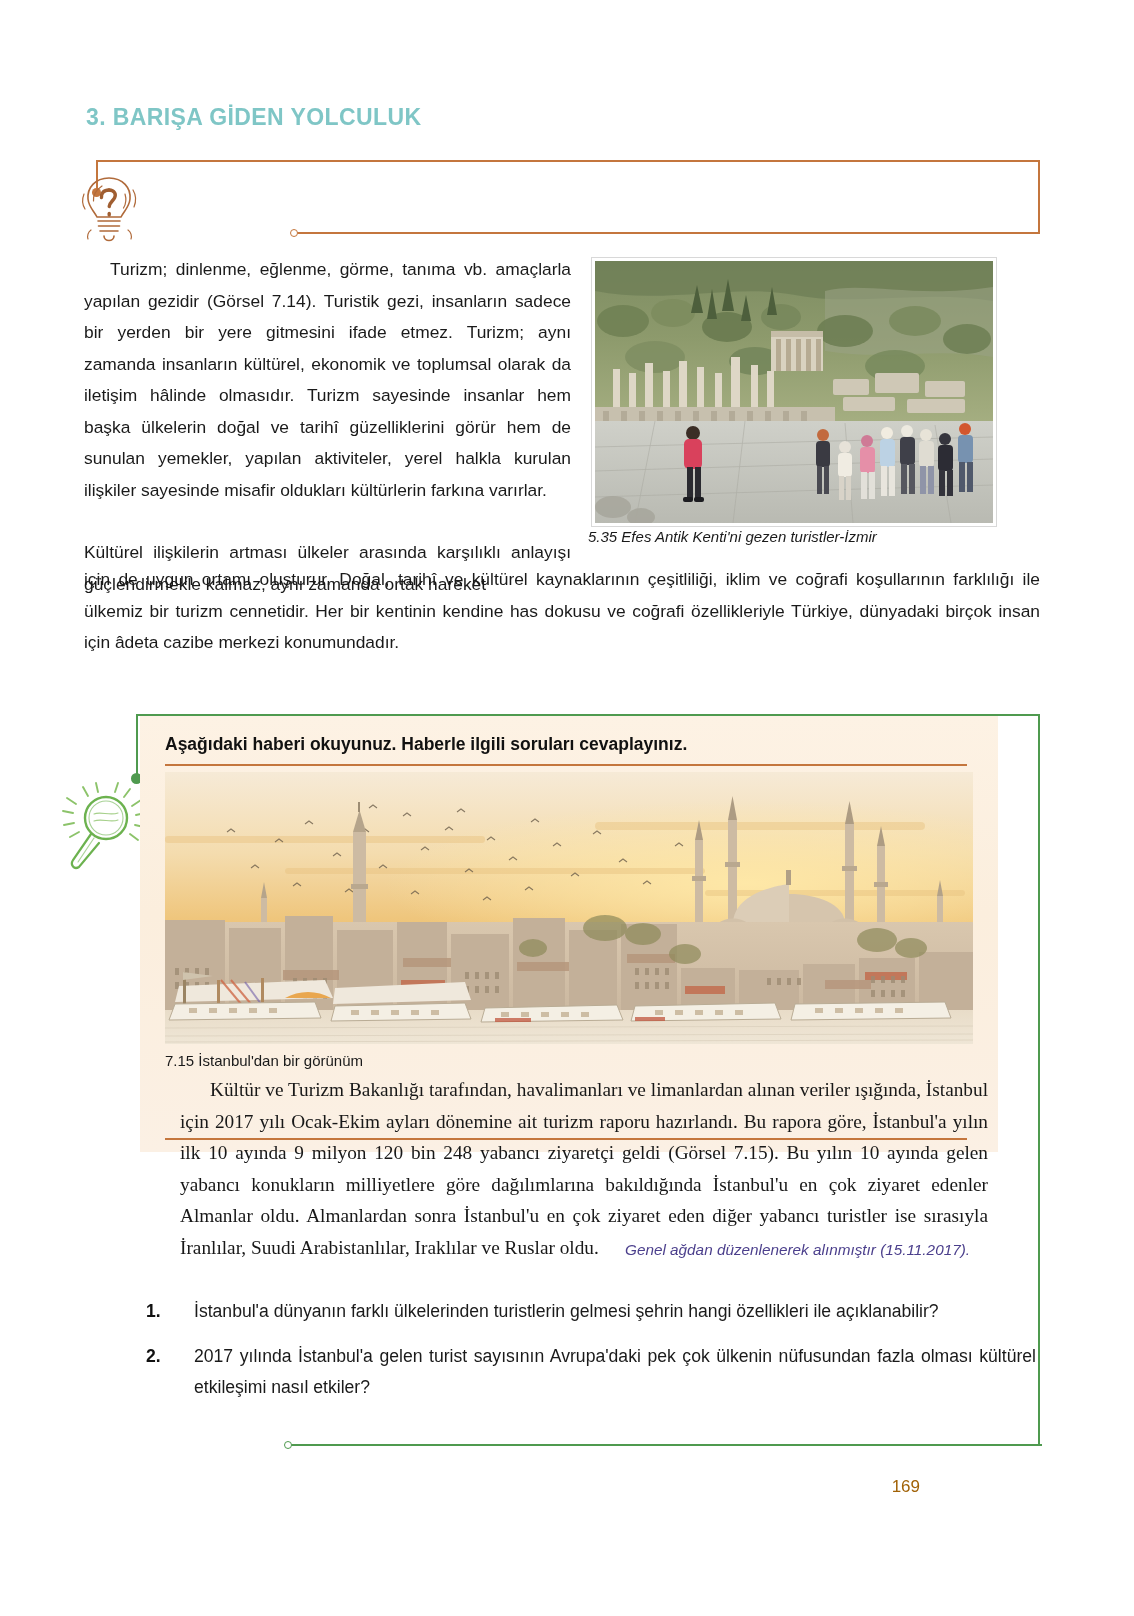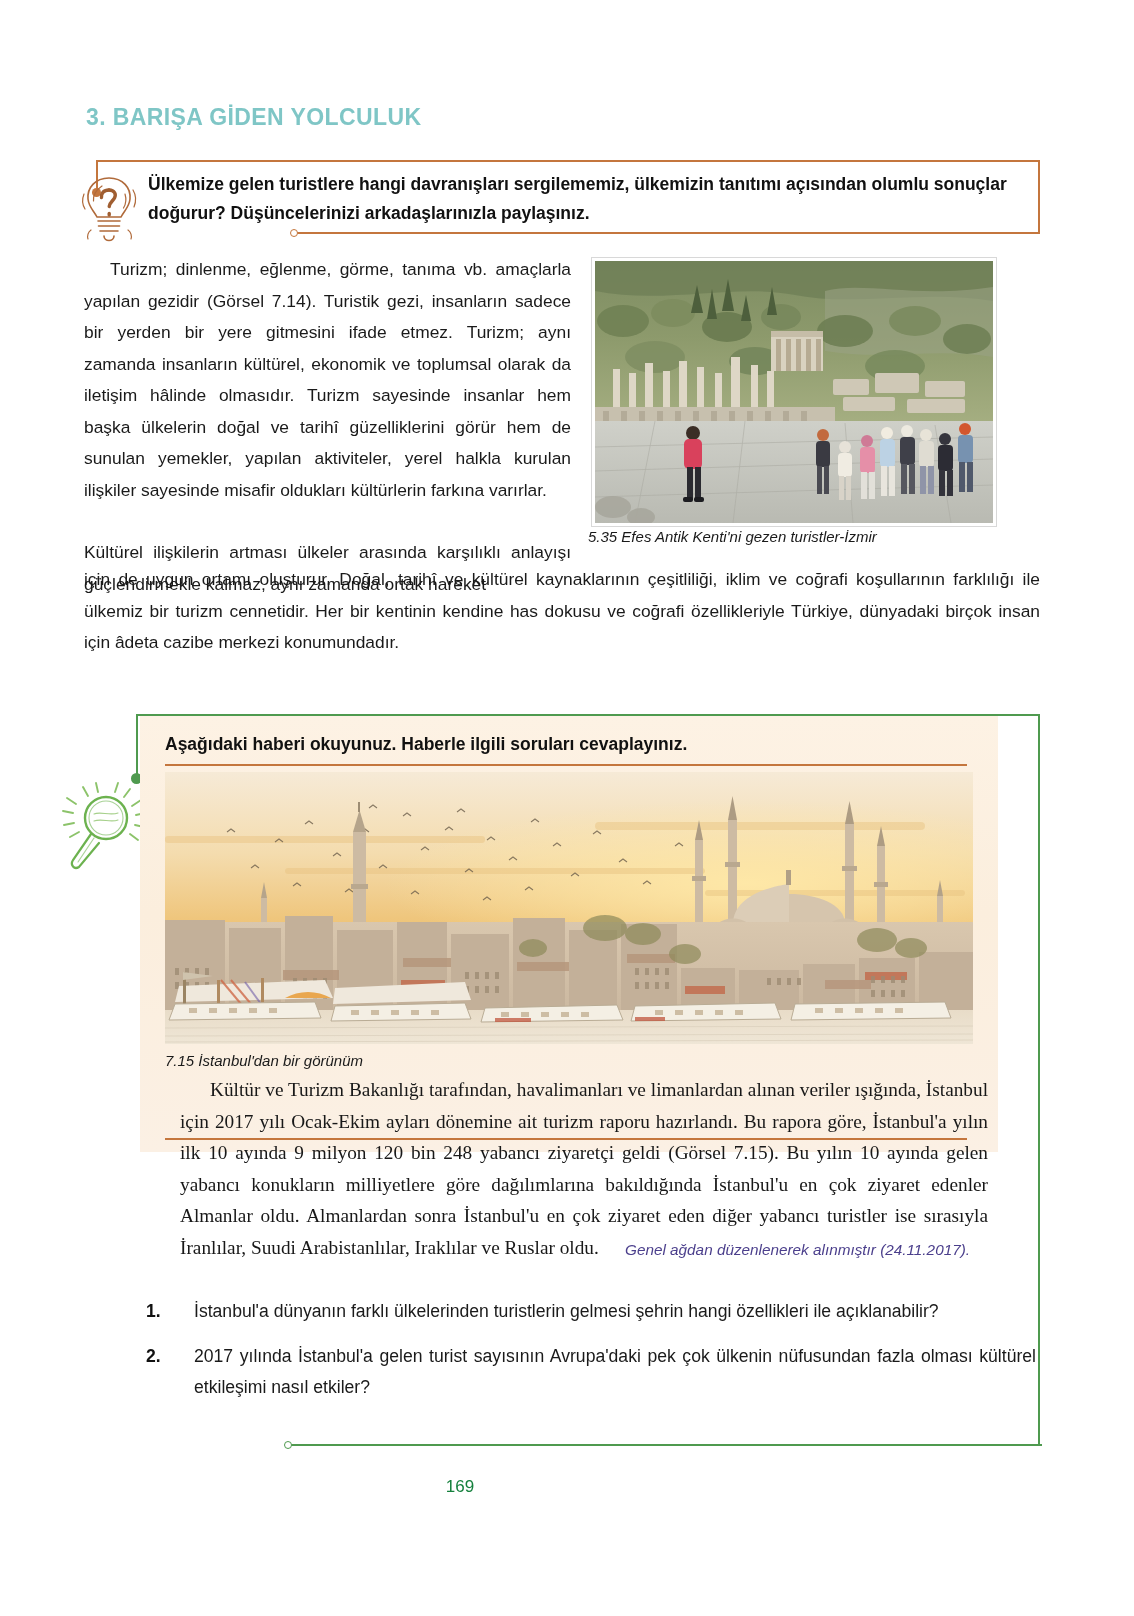--- a/index.html
+++ b/index.html
@@ -241,21 +241,20 @@
     width: 808px;
     height: 272px;
     overflow: hidden;
     background: #f0d9a8;
   }
   .caption-715 {
     position: absolute;
     left: 25px;
     top: 336px;
     font-size: 15px;
-    font-style: italic;
     color: #1a1a1a;
     white-space: nowrap;
   }
   .news-body {
     position: absolute;
     left: 40px;
     top: 358px;
     width: 808px;
     font-family: Liberation Serif, serif;
     font-size: 19.3px;
@@ -307,34 +306,33 @@
     line-height: 31px;
     color: #1a1a1a;
     text-align: justify;
   }
 
   .page-number {
     position: absolute;
     left: 0;
     top: 1477px;
     width: 920px;
-    text-align: center;
+    text-align: right;
     font-size: 17px;
-    color: #15803d;
+    color: #a16207;
   }
 </style>
 </head>
 <body>
 
 <div class="section-title">3. BARIŞA GİDEN YOLCULUK</div>
 
 <div class="callout-orange">
   <div class="stem"></div>
   <div class="stem-dot"></div>
-  <div class="text">Ülkemize gelen turistlere hangi davranışları sergilememiz, ülkemizin tanıtımı açısından olumlu sonuçlar doğurur? Düşüncelerinizi arkadaşlarınızla paylaşınız.</div>
   <div class="bottom-rule"></div>
   <div class="bottom-dot"></div>
 </div>
 
 <div class="bulb-icon">
   <svg viewBox="0 0 62 80" width="62" height="80" aria-hidden="true">
     <g fill="none" stroke="#b06a3a" stroke-width="1.6" stroke-linecap="round">
       <path d="M31 10 C17 10 9 20 10 31 C10.7 39 16 43 19 49 L43 49 C46 43 51.3 39 52 31 C53 20 45 10 31 10 Z"></path>
       <path d="M20 53 L42 53 M20.5 58 L41.5 58 M22 63 L40 63"></path>
       <path d="M26 68 C26 74 36 74 36 68"></path>
@@ -839,21 +837,21 @@
       <g stroke="#dacfbc" stroke-width="1" opacity=".7">
         <path d="M0 256 L808 254 M0 264 L808 262 M0 270 L808 268"></path>
       </g>
     </svg>
   </div>
 
   <div class="caption-715">7.15 İstanbul'dan bir görünüm</div>
 
   <div class="news-body">Kültür ve Turizm Bakanlığı tarafından, havalimanları ve limanlardan alınan veriler ışığında, İstanbul için 2017 yılı Ocak-Ekim ayları dönemine ait turizm raporu hazırlandı. Bu rapora göre, İstanbul'a yılın ilk 10 ayında 9 milyon 120 bin 248 yabancı ziyaretçi geldi (Görsel 7.15). Bu yılın 10 ayında gelen yabancı konukların milliyetlere göre dağılımlarına bakıldığında İstanbul'u en çok ziyaret edenler Almanlar oldu. Almanlardan sonra İstanbul'u en çok ziyaret eden diğer yabancı turistler ise sırasıyla İranlılar, Suudi Arabistanlılar, Iraklılar ve Ruslar oldu.</div>
 
-  <div class="news-source">Genel ağdan düzenlenerek alınmıştır (24.11.2017).</div>
+  <div class="news-source">Genel ağdan düzenlenerek alınmıştır (15.11.2017).</div>
 
   <div class="news-bottom-rule"></div>
 </div>
 
 <div class="q-list">
   <div class="q-item">
     <div class="q-num">1.</div>
     <div class="q-text">İstanbul'a dünyanın farklı ülkelerinden turistlerin gelmesi şehrin hangi özellikleri ile açıklanabilir?</div>
   </div>
   <div class="q-item">

